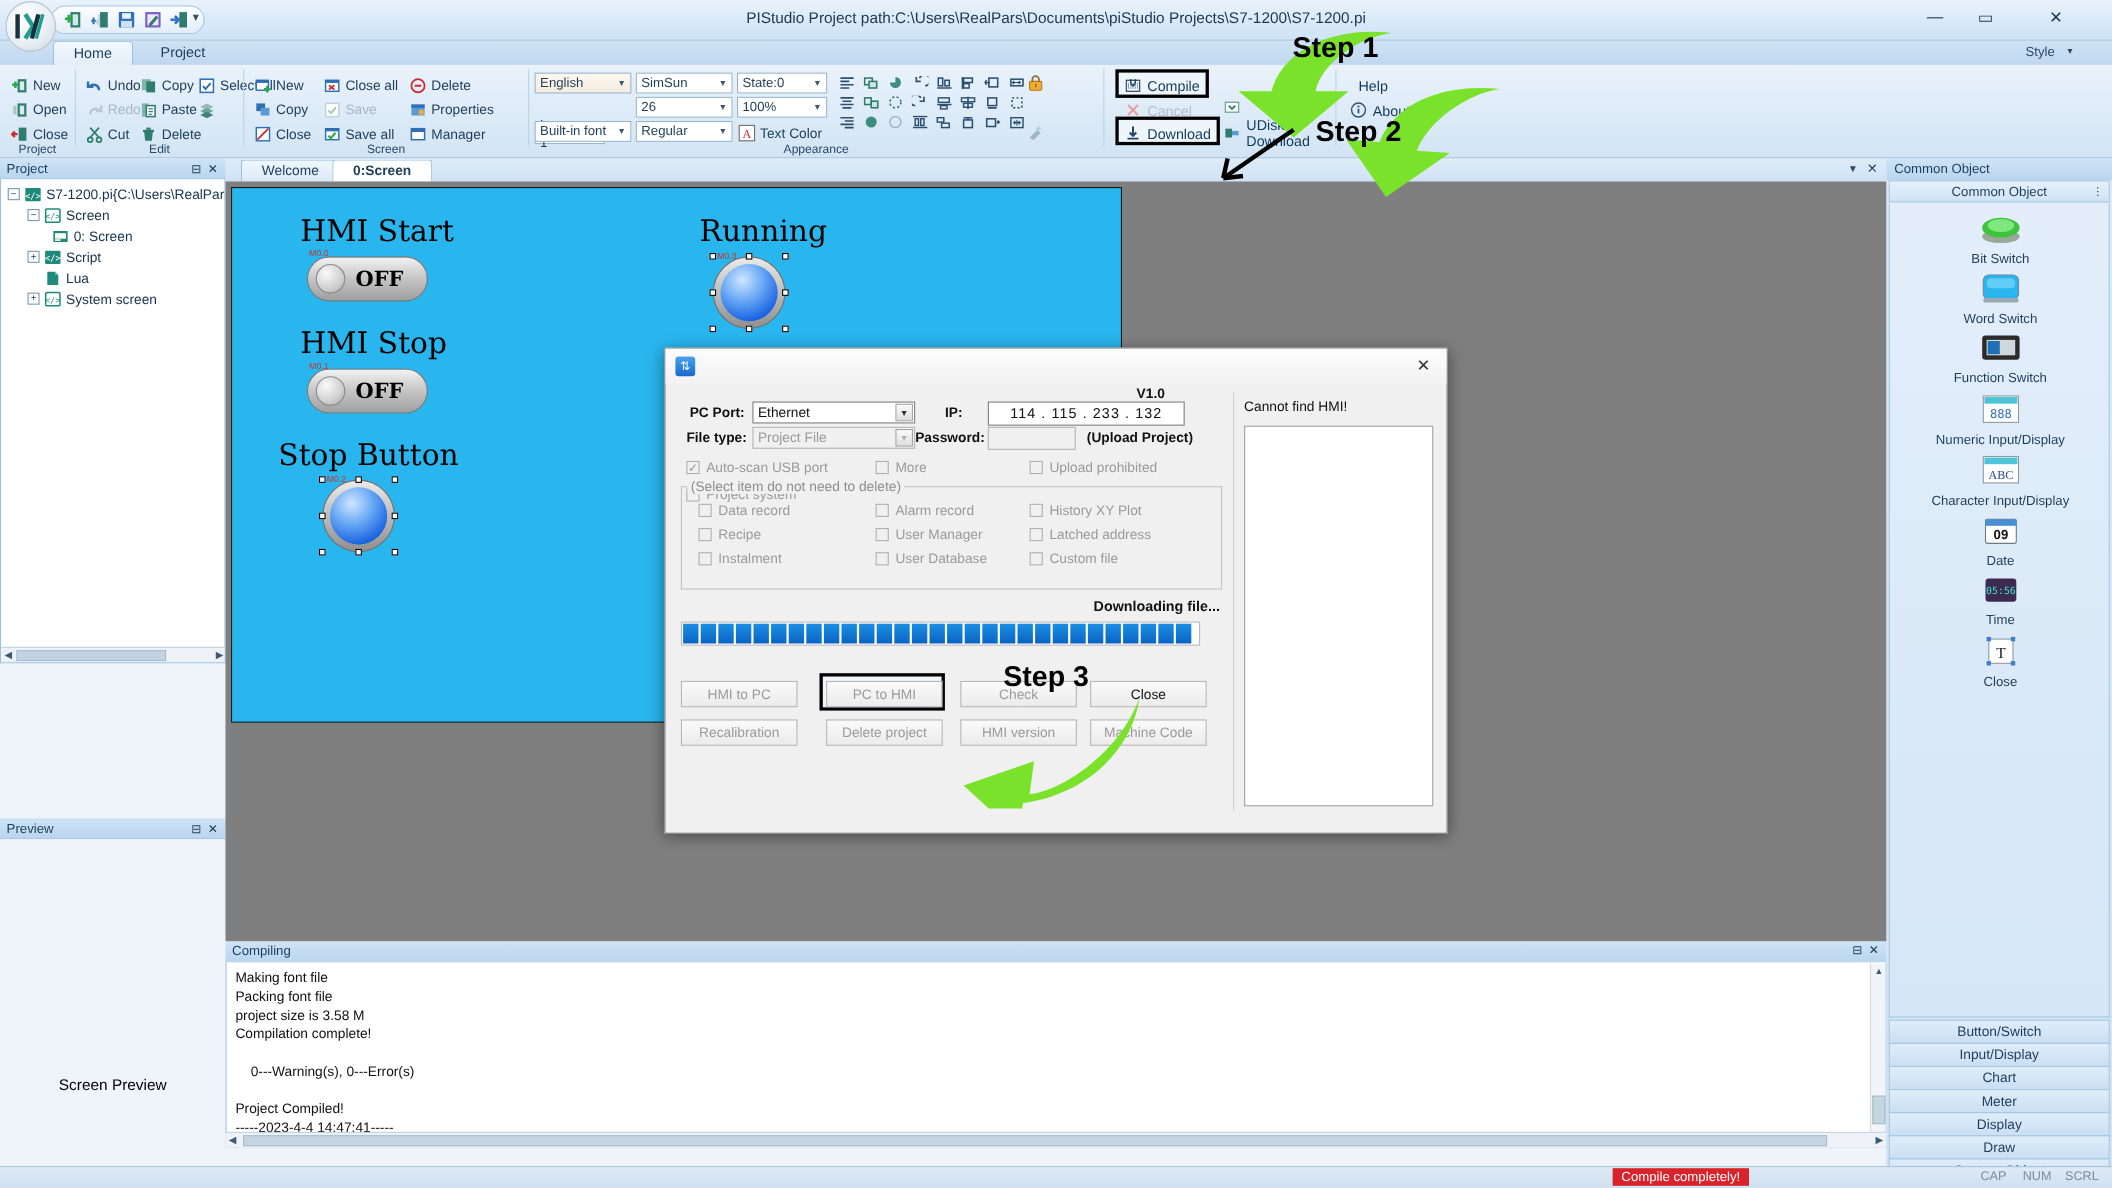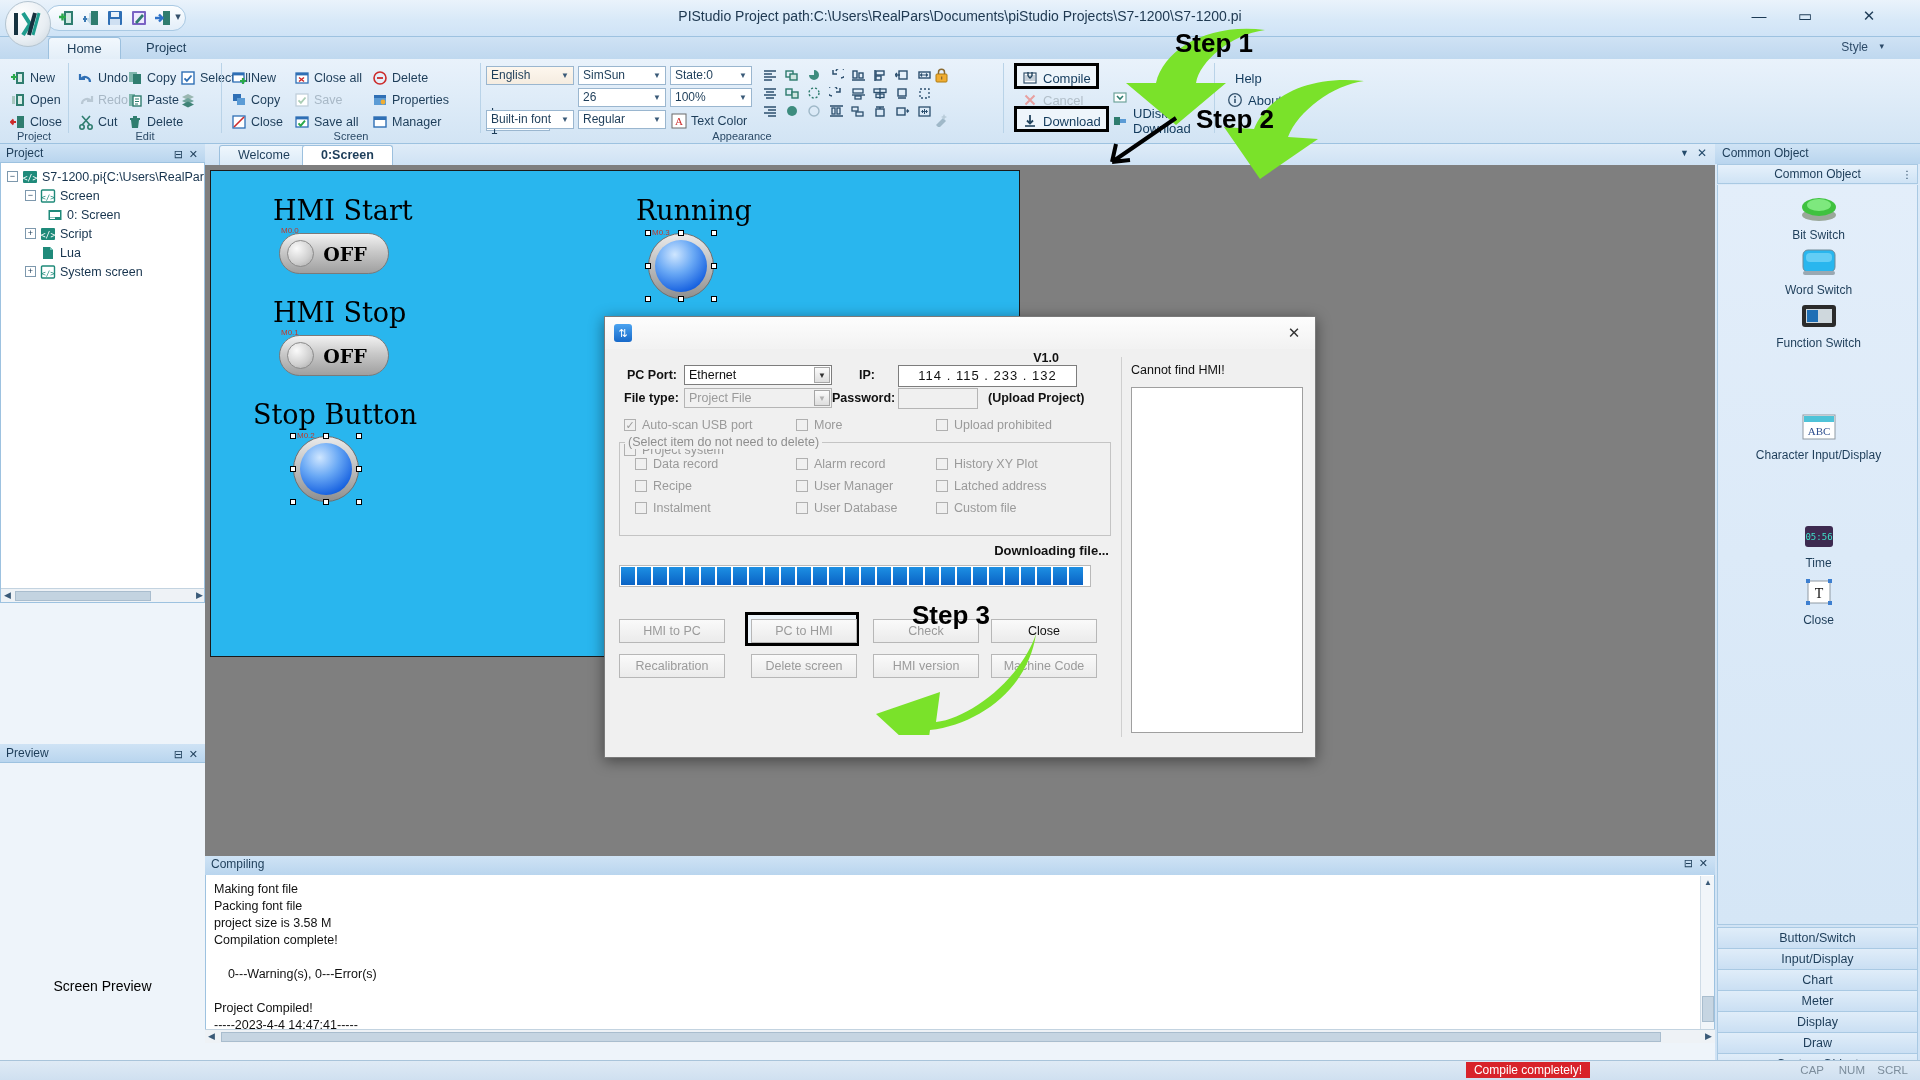--- a/index.html
+++ b/index.html
@@ -997,21 +997,21 @@
       <i></i>
     </div>
 
   <div class="hbox" style="left:140px; top:295px; width:114px; height:34px;"></div>
   <div class="dbtn" style="left:14px;  top:302px; width:106px;">HMI to PC</div>
   <div class="dbtn" style="left:146px; top:302px; width:106px;">PC to HMI</div>
   <div class="dbtn" style="left:268px; top:302px; width:106px;">Check</div>
   <div class="dbtn" style="left:386px; top:302px; width:106px; color:#111;">Close</div>
 
   <div class="dbtn" style="left:14px;  top:337px; width:106px;">Recalibration</div>
-  <div class="dbtn" style="left:146px; top:337px; width:106px;">Delete screen</div>
+  <div class="dbtn" style="left:146px; top:337px; width:106px;">Delete project</div>
   <div class="dbtn" style="left:268px; top:337px; width:106px;">HMI version</div>
   <div class="dbtn" style="left:386px; top:337px; width:106px;">Machine Code</div>
 
   <div id="dlgvline"></div>
   <div id="rightlist">
     <div class="cap">Cannot find HMI!</div>
     <div class="box"></div>
   </div>
 </div>
 
@@ -1093,29 +1093,49 @@
     <div class="objitem" style="top:118px;">
       <span class="glyph">
         <svg width="40" height="28" viewBox="0 0 40 28">
             <rect x="3" y="2" width="34" height="22" rx="3" fill="#2b2b2b"></rect>
             <rect x="7" y="6" width="26" height="14" fill="#cfd8dd"></rect>
             <rect x="8" y="7" width="11" height="12" fill="#1f6fb5"></rect>
           </svg>
       </span>
       <span class="lbl">Function Switch</span>
     </div>
+    <div class="objitem" style="top:173px;">
+      <span class="glyph">
+        <svg width="40" height="30" viewBox="0 0 40 30">
+            <rect x="4" y="2" width="32" height="24" fill="#fff" stroke="#8f9aa3"></rect>
+            <rect x="5" y="3" width="30" height="6" fill="#4fc3d8"></rect>
+            <text x="20" y="22" font-size="11" fill="#2f6fb5" text-anchor="middle" font-family="monospace">888</text>
+          </svg>
+      </span>
+      <span class="lbl">Numeric Input/Display</span>
+    </div>
     <div class="objitem" style="top:228px;">
       <span class="glyph">
         <svg width="40" height="30" viewBox="0 0 40 30">
             <rect x="4" y="2" width="32" height="24" fill="#fff" stroke="#8f9aa3"></rect>
             <rect x="5" y="3" width="30" height="6" fill="#4fc3d8"></rect>
             <text x="20" y="22" font-size="11" fill="#2f4f8f" text-anchor="middle" font-family="serif">ABC</text>
           </svg>
       </span>
       <span class="lbl">Character Input/Display</span>
+    </div>
+    <div class="objitem" style="top:283px;">
+      <span class="glyph">
+        <svg width="34" height="30" viewBox="0 0 34 30">
+            <rect x="3" y="4" width="28" height="22" rx="2" fill="#fff" stroke="#6b7a85"></rect>
+            <rect x="3" y="4" width="28" height="6" fill="#4a8fd4"></rect>
+            <text x="17" y="22" font-size="12" fill="#111" text-anchor="middle" font-weight="bold">09</text>
+          </svg>
+      </span>
+      <span class="lbl">Date</span>
     </div>
     <div class="objitem" style="top:338px;">
       <span class="glyph">
         <svg width="34" height="28" viewBox="0 0 34 28">
             <rect x="3" y="3" width="28" height="21" rx="3" fill="#3d2a50"></rect>
             <text x="17" y="17" font-size="9" fill="#3fe0c8" text-anchor="middle" font-family="monospace">05:56</text>
           </svg>
       </span>
       <span class="lbl">Time</span>
     </div>

